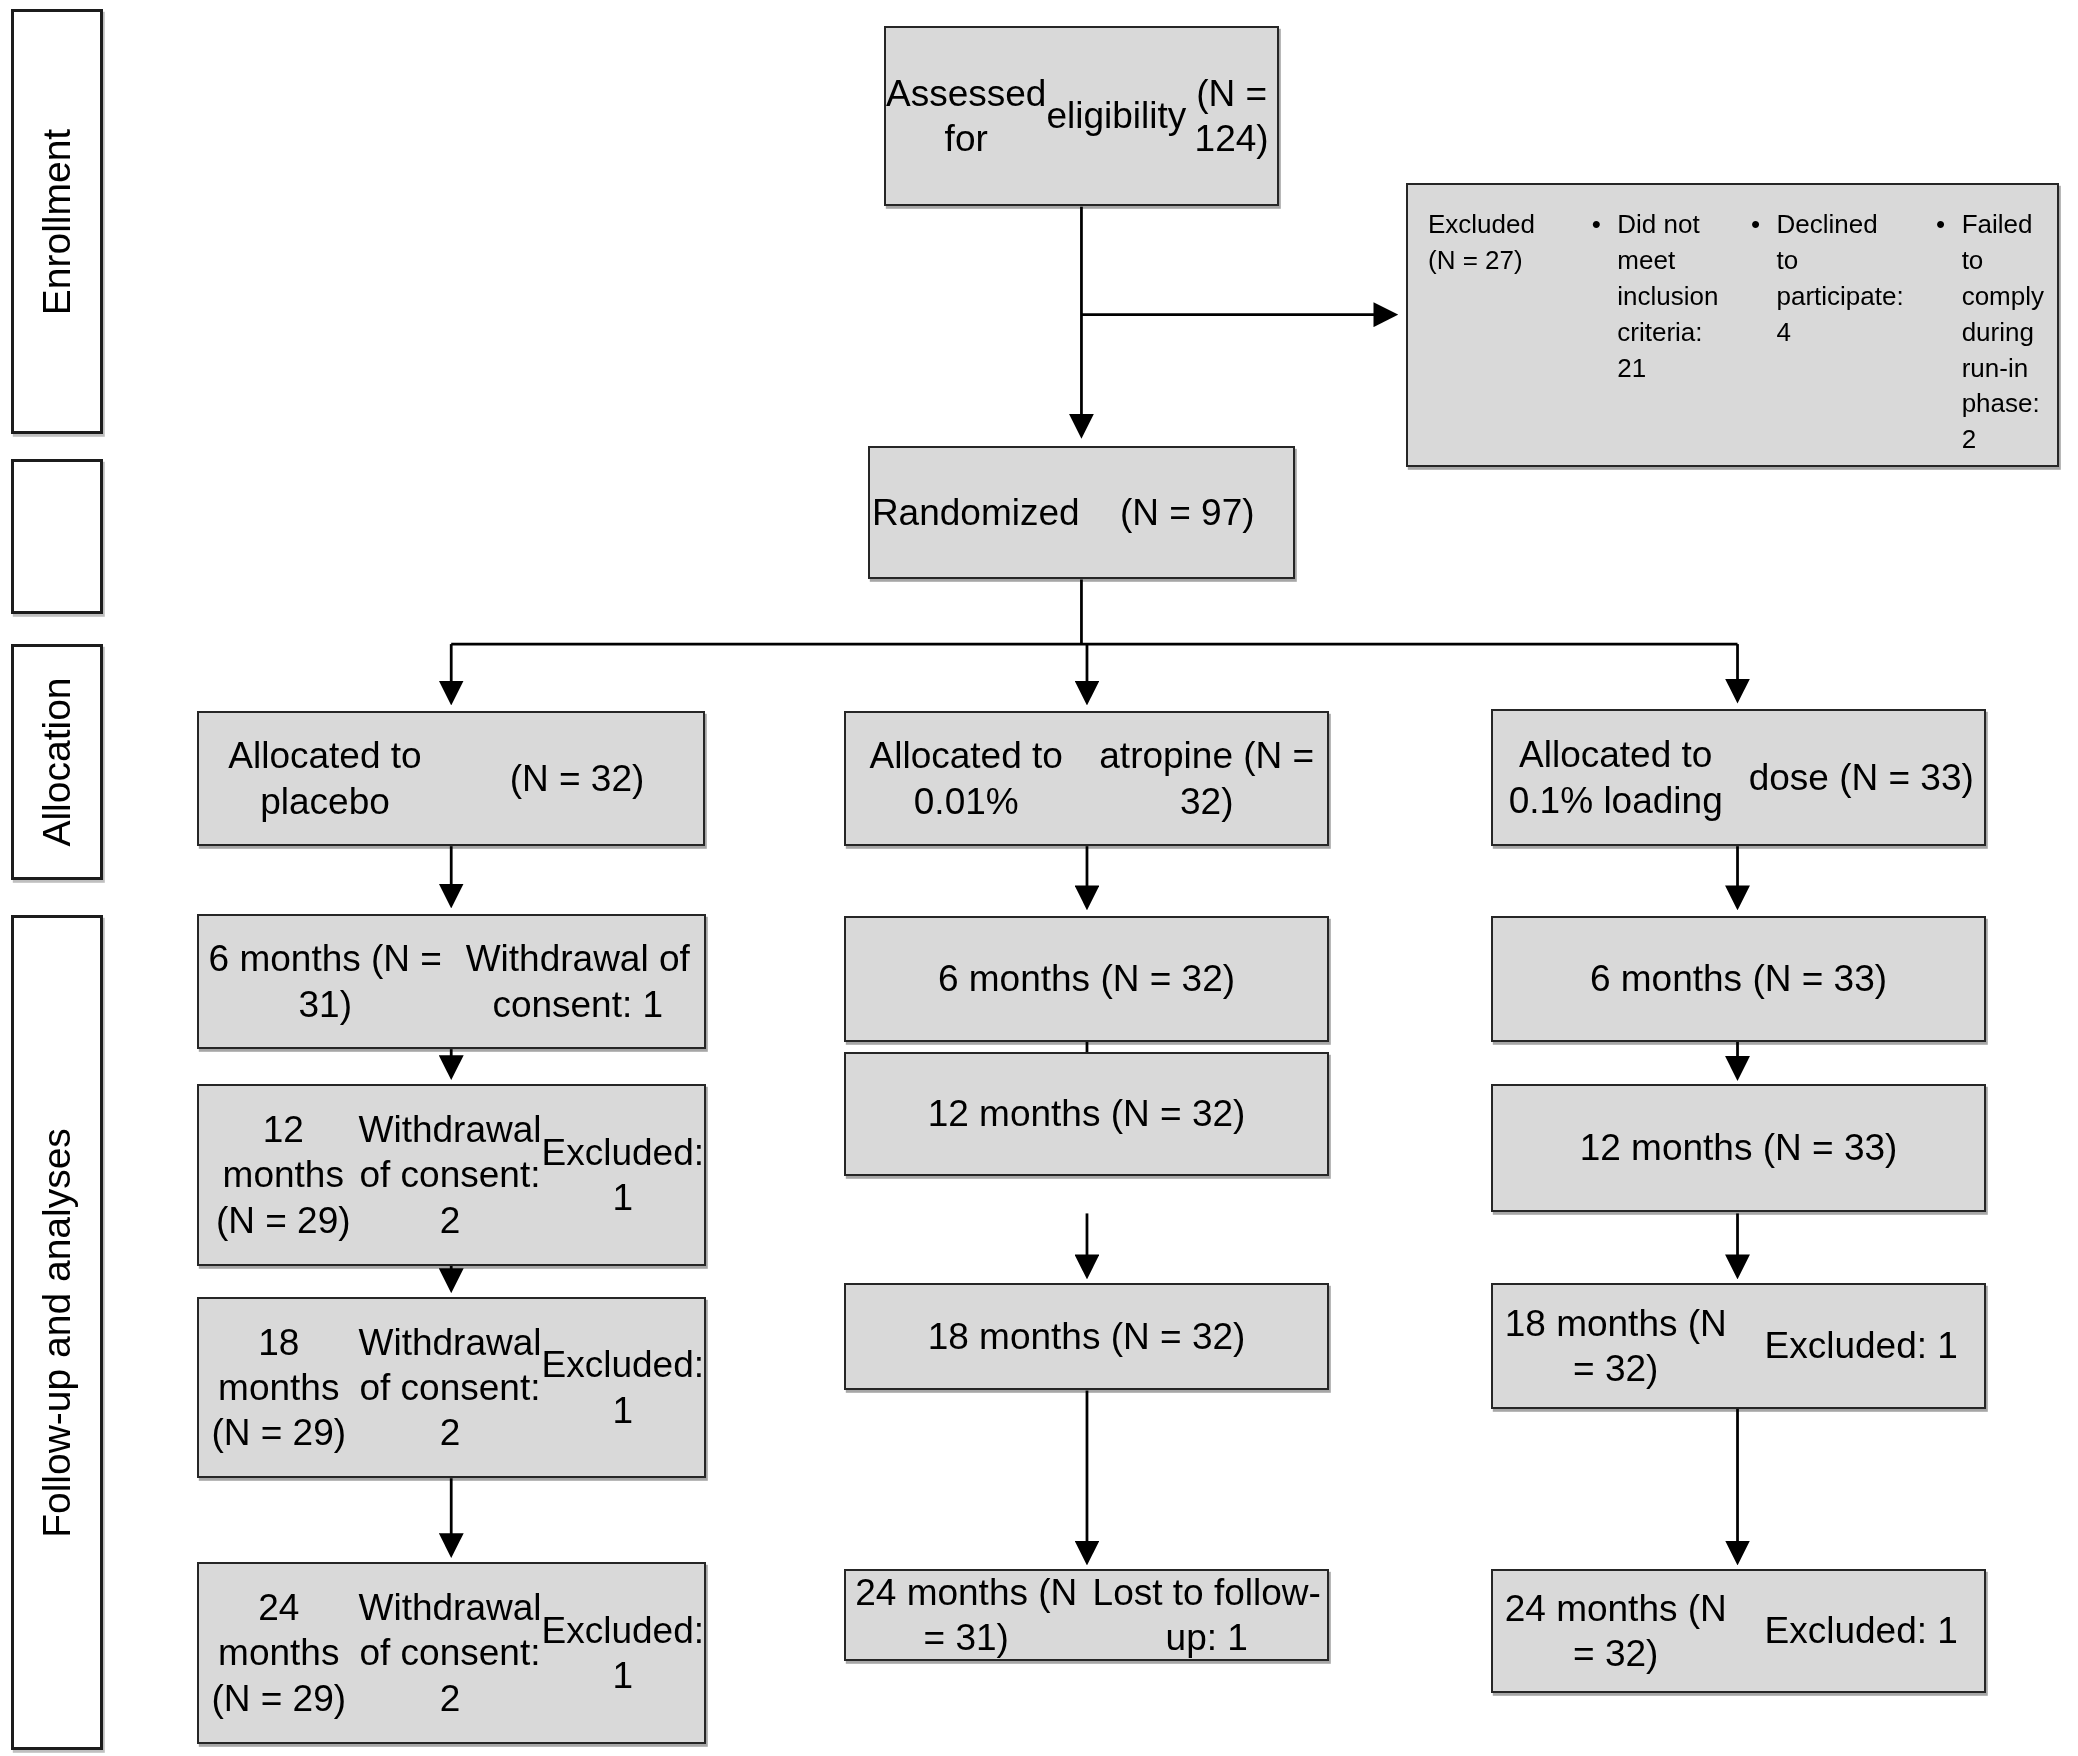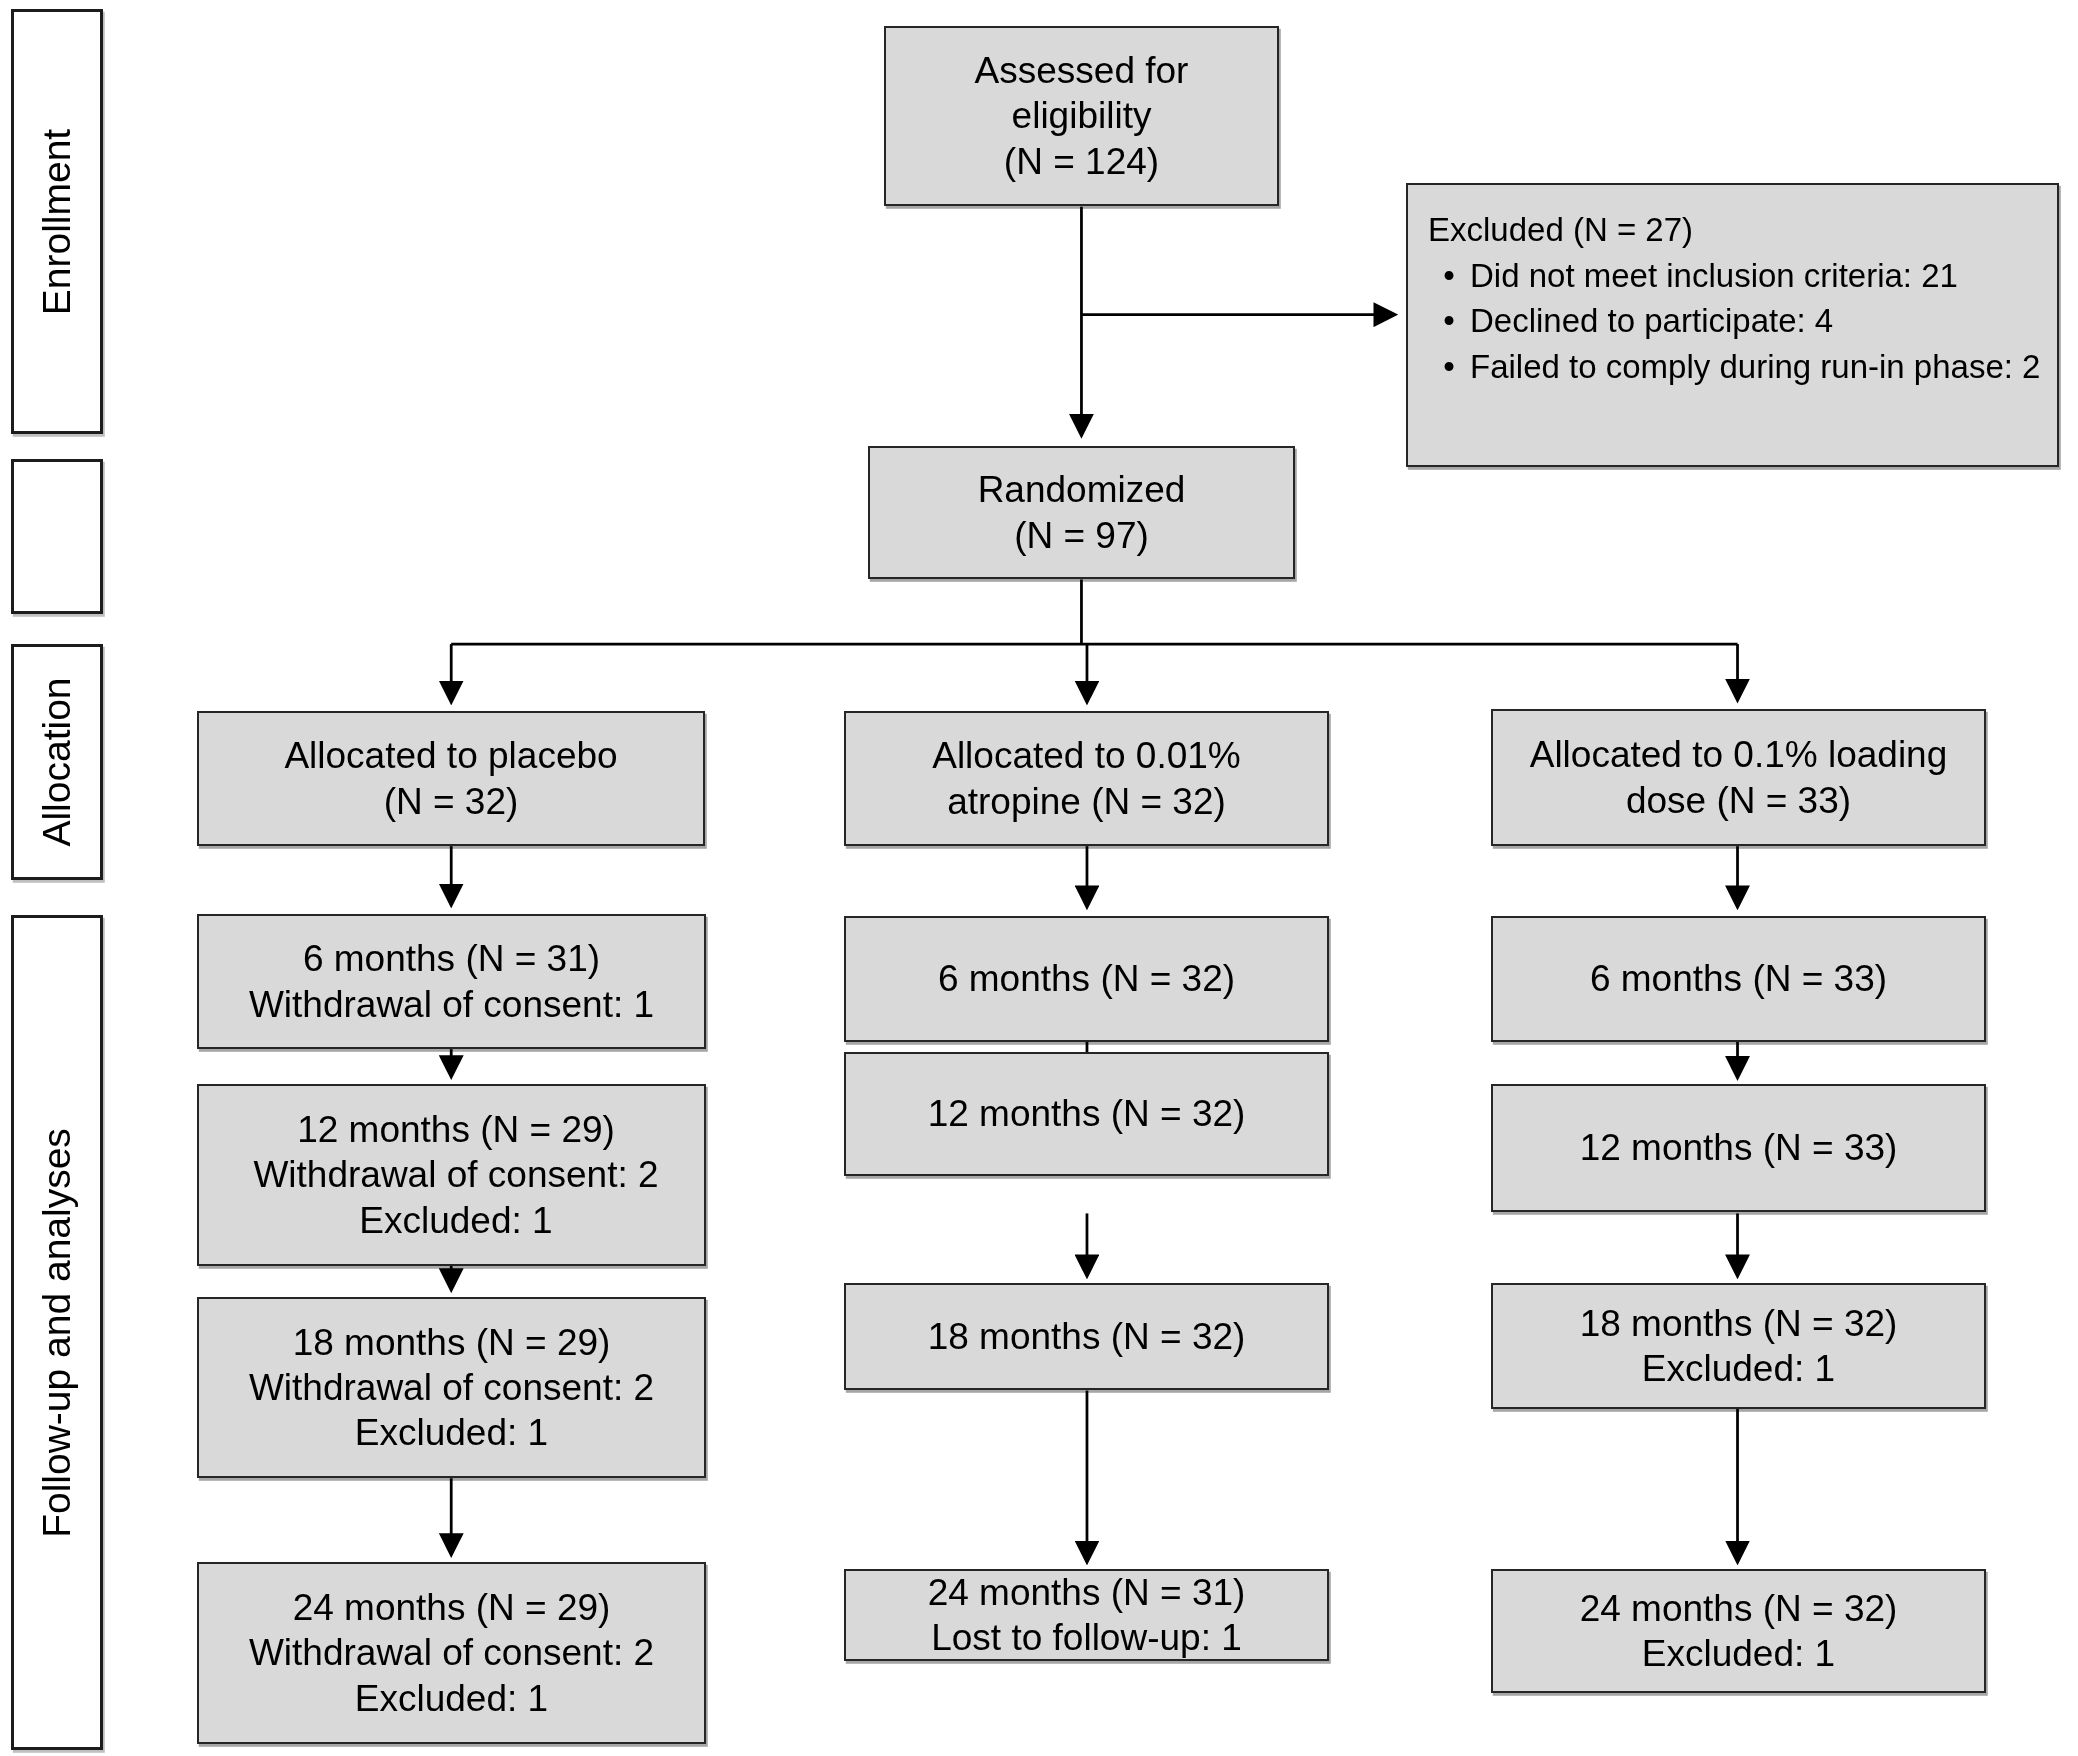--- a/index.html
+++ b/index.html
@@ -13,36 +13,37 @@
     overflow: hidden;
   }
   
   .box {
     position: absolute;
     box-sizing: border-box;
     background: #d9d9d9;
     border: 2.8px solid #262626;
     box-shadow: 1.8px 2.8px 0 rgba(0,0,0,0.35);
     display: flex;
-    flex-direction: column;
+    flex-direction: row;
     justify-content: center;
     align-items: center;
     text-align: center;
     font-size: 37px;
     line-height: 1.22;
   }
   .box .ln { width: 100%; }
   
   .box.left-align {
     justify-content: flex-start;
     align-items: flex-start;
     text-align: left;
     padding: 22px 13px 9.2px 20px;
-    font-size: 33px;
+    font-size: 26px;
     line-height: 1.38;
+    gap: 16px;
   }
   .bullet-row { display: flex; align-items: flex-start; }
   .bullet-row .dot { width: 42px; text-align: center; flex: 0 0 42px; }
   .bullet-row .btxt { flex: 1 1 auto; }
   
   .rail {
     position: absolute;
     box-sizing: border-box;
     background: #ffffff;
     border: 3.7px solid #1c1c1c;

